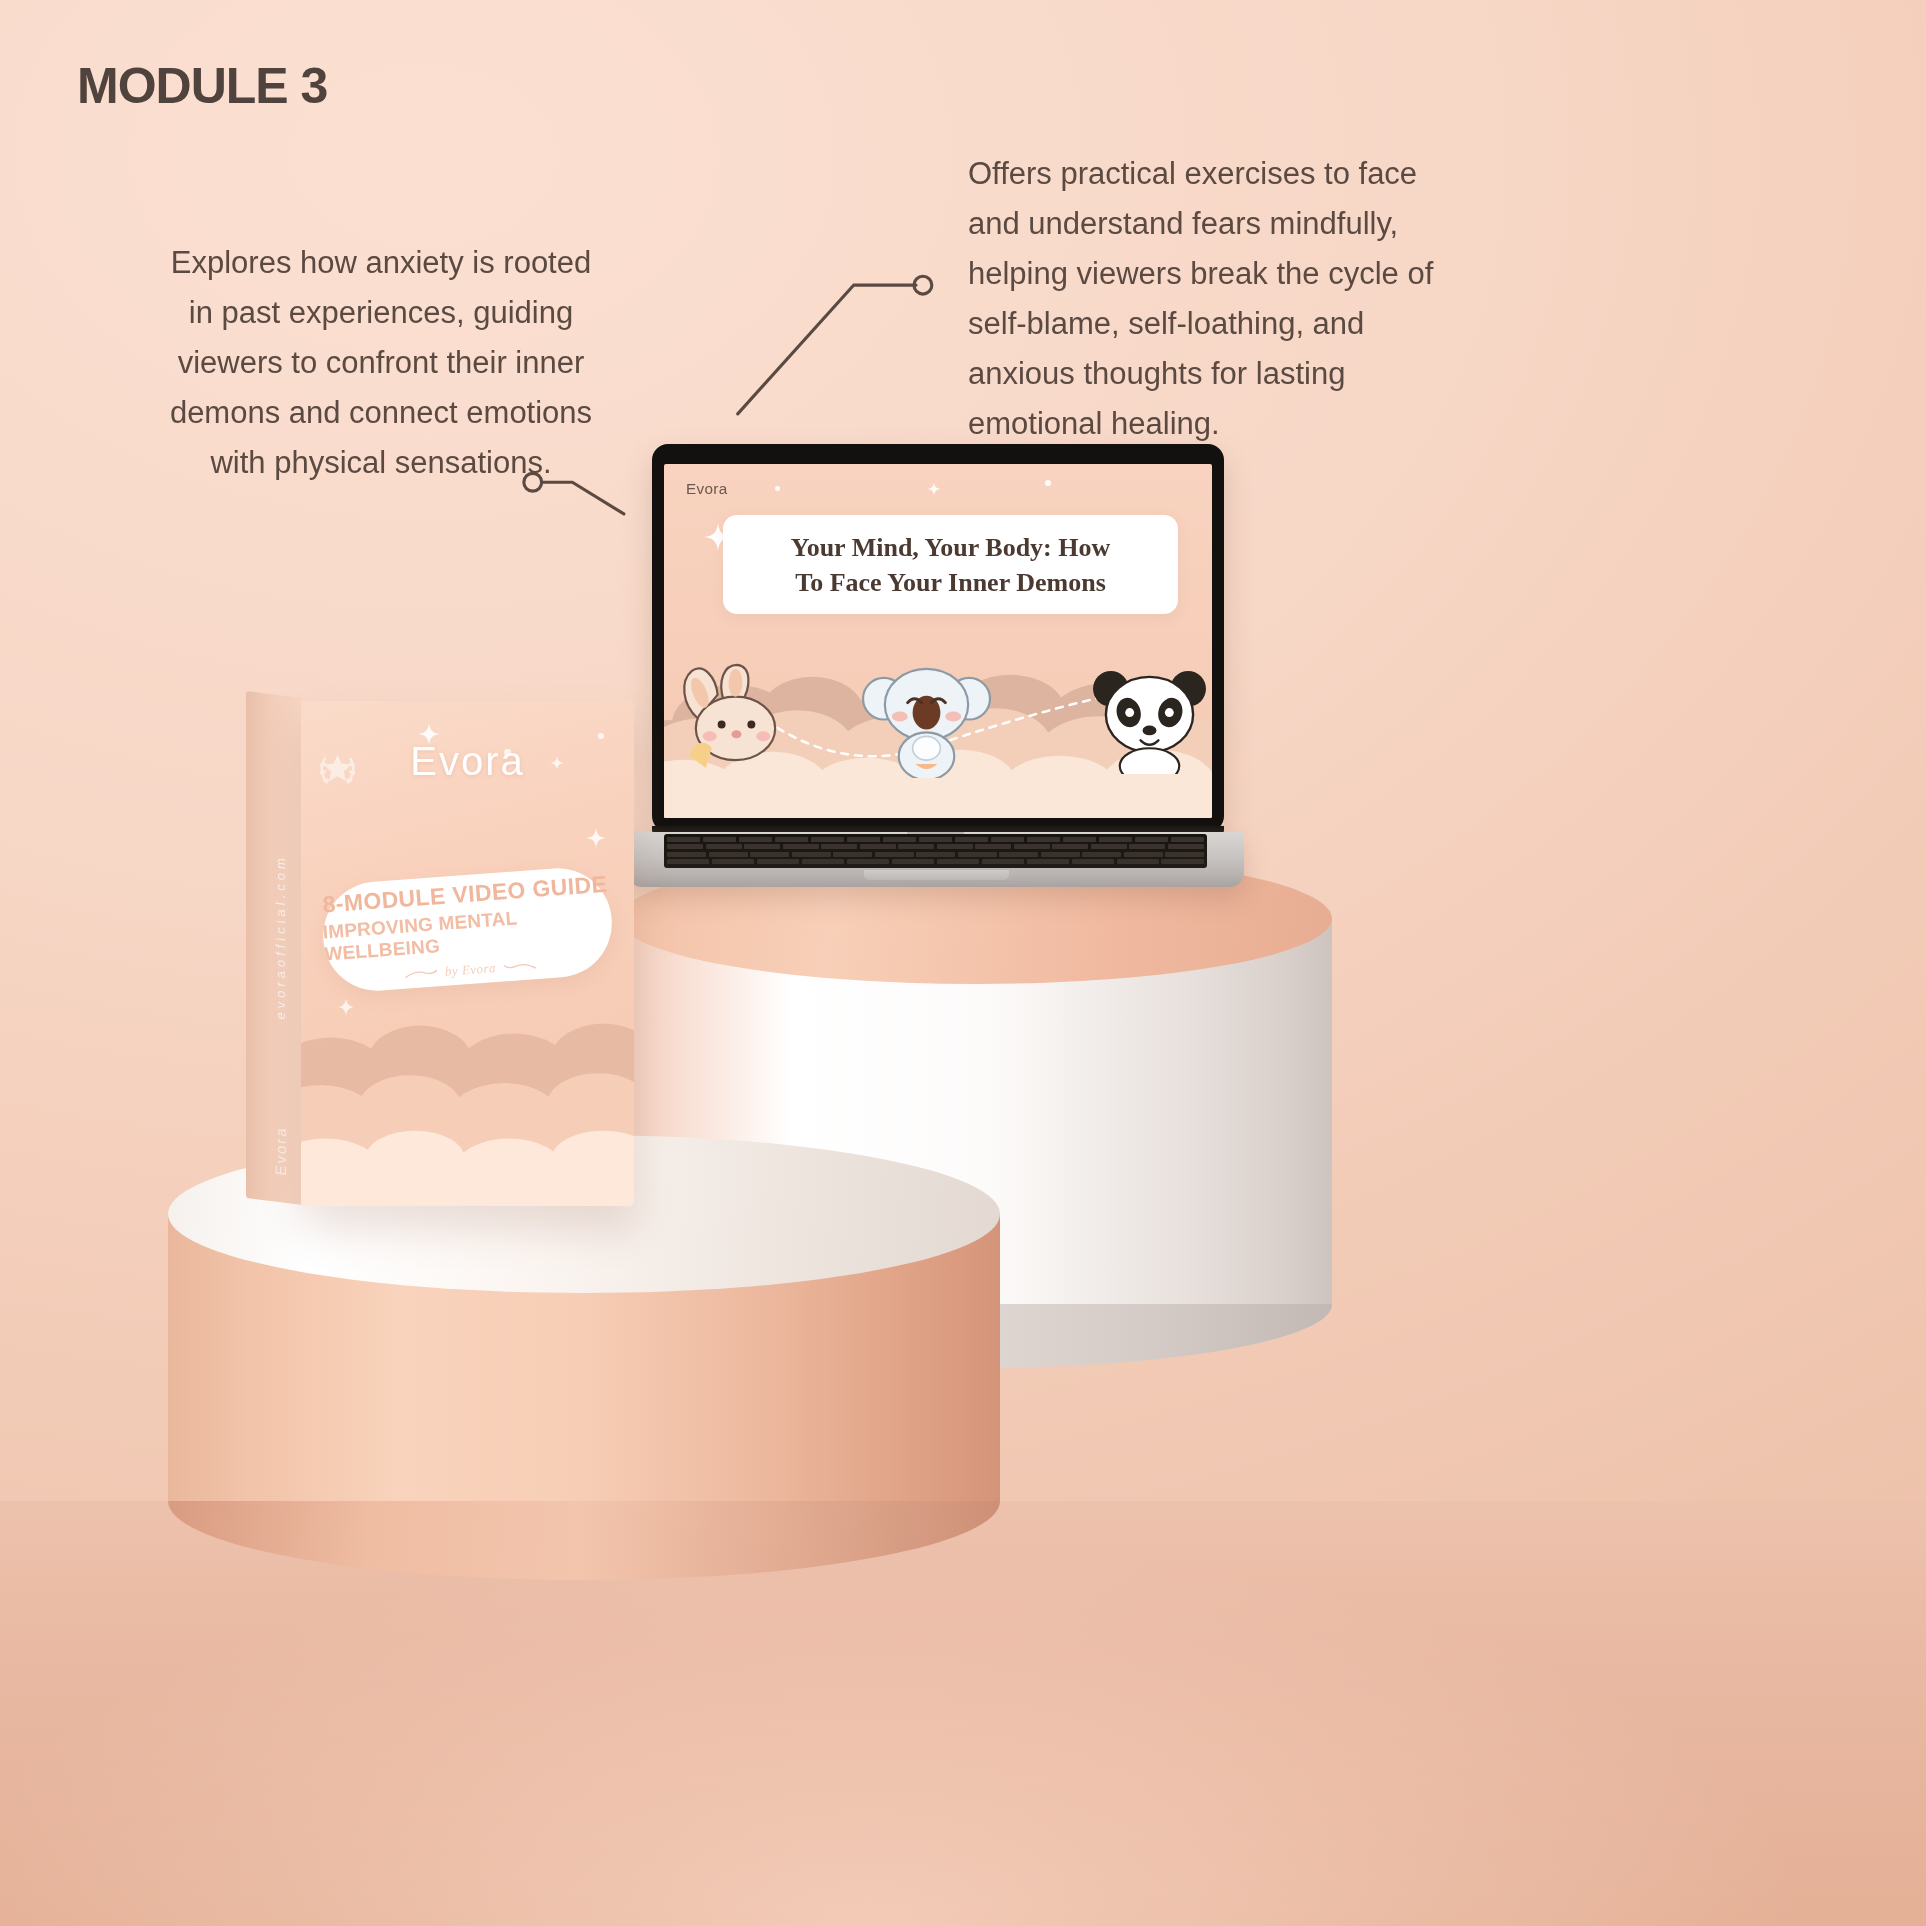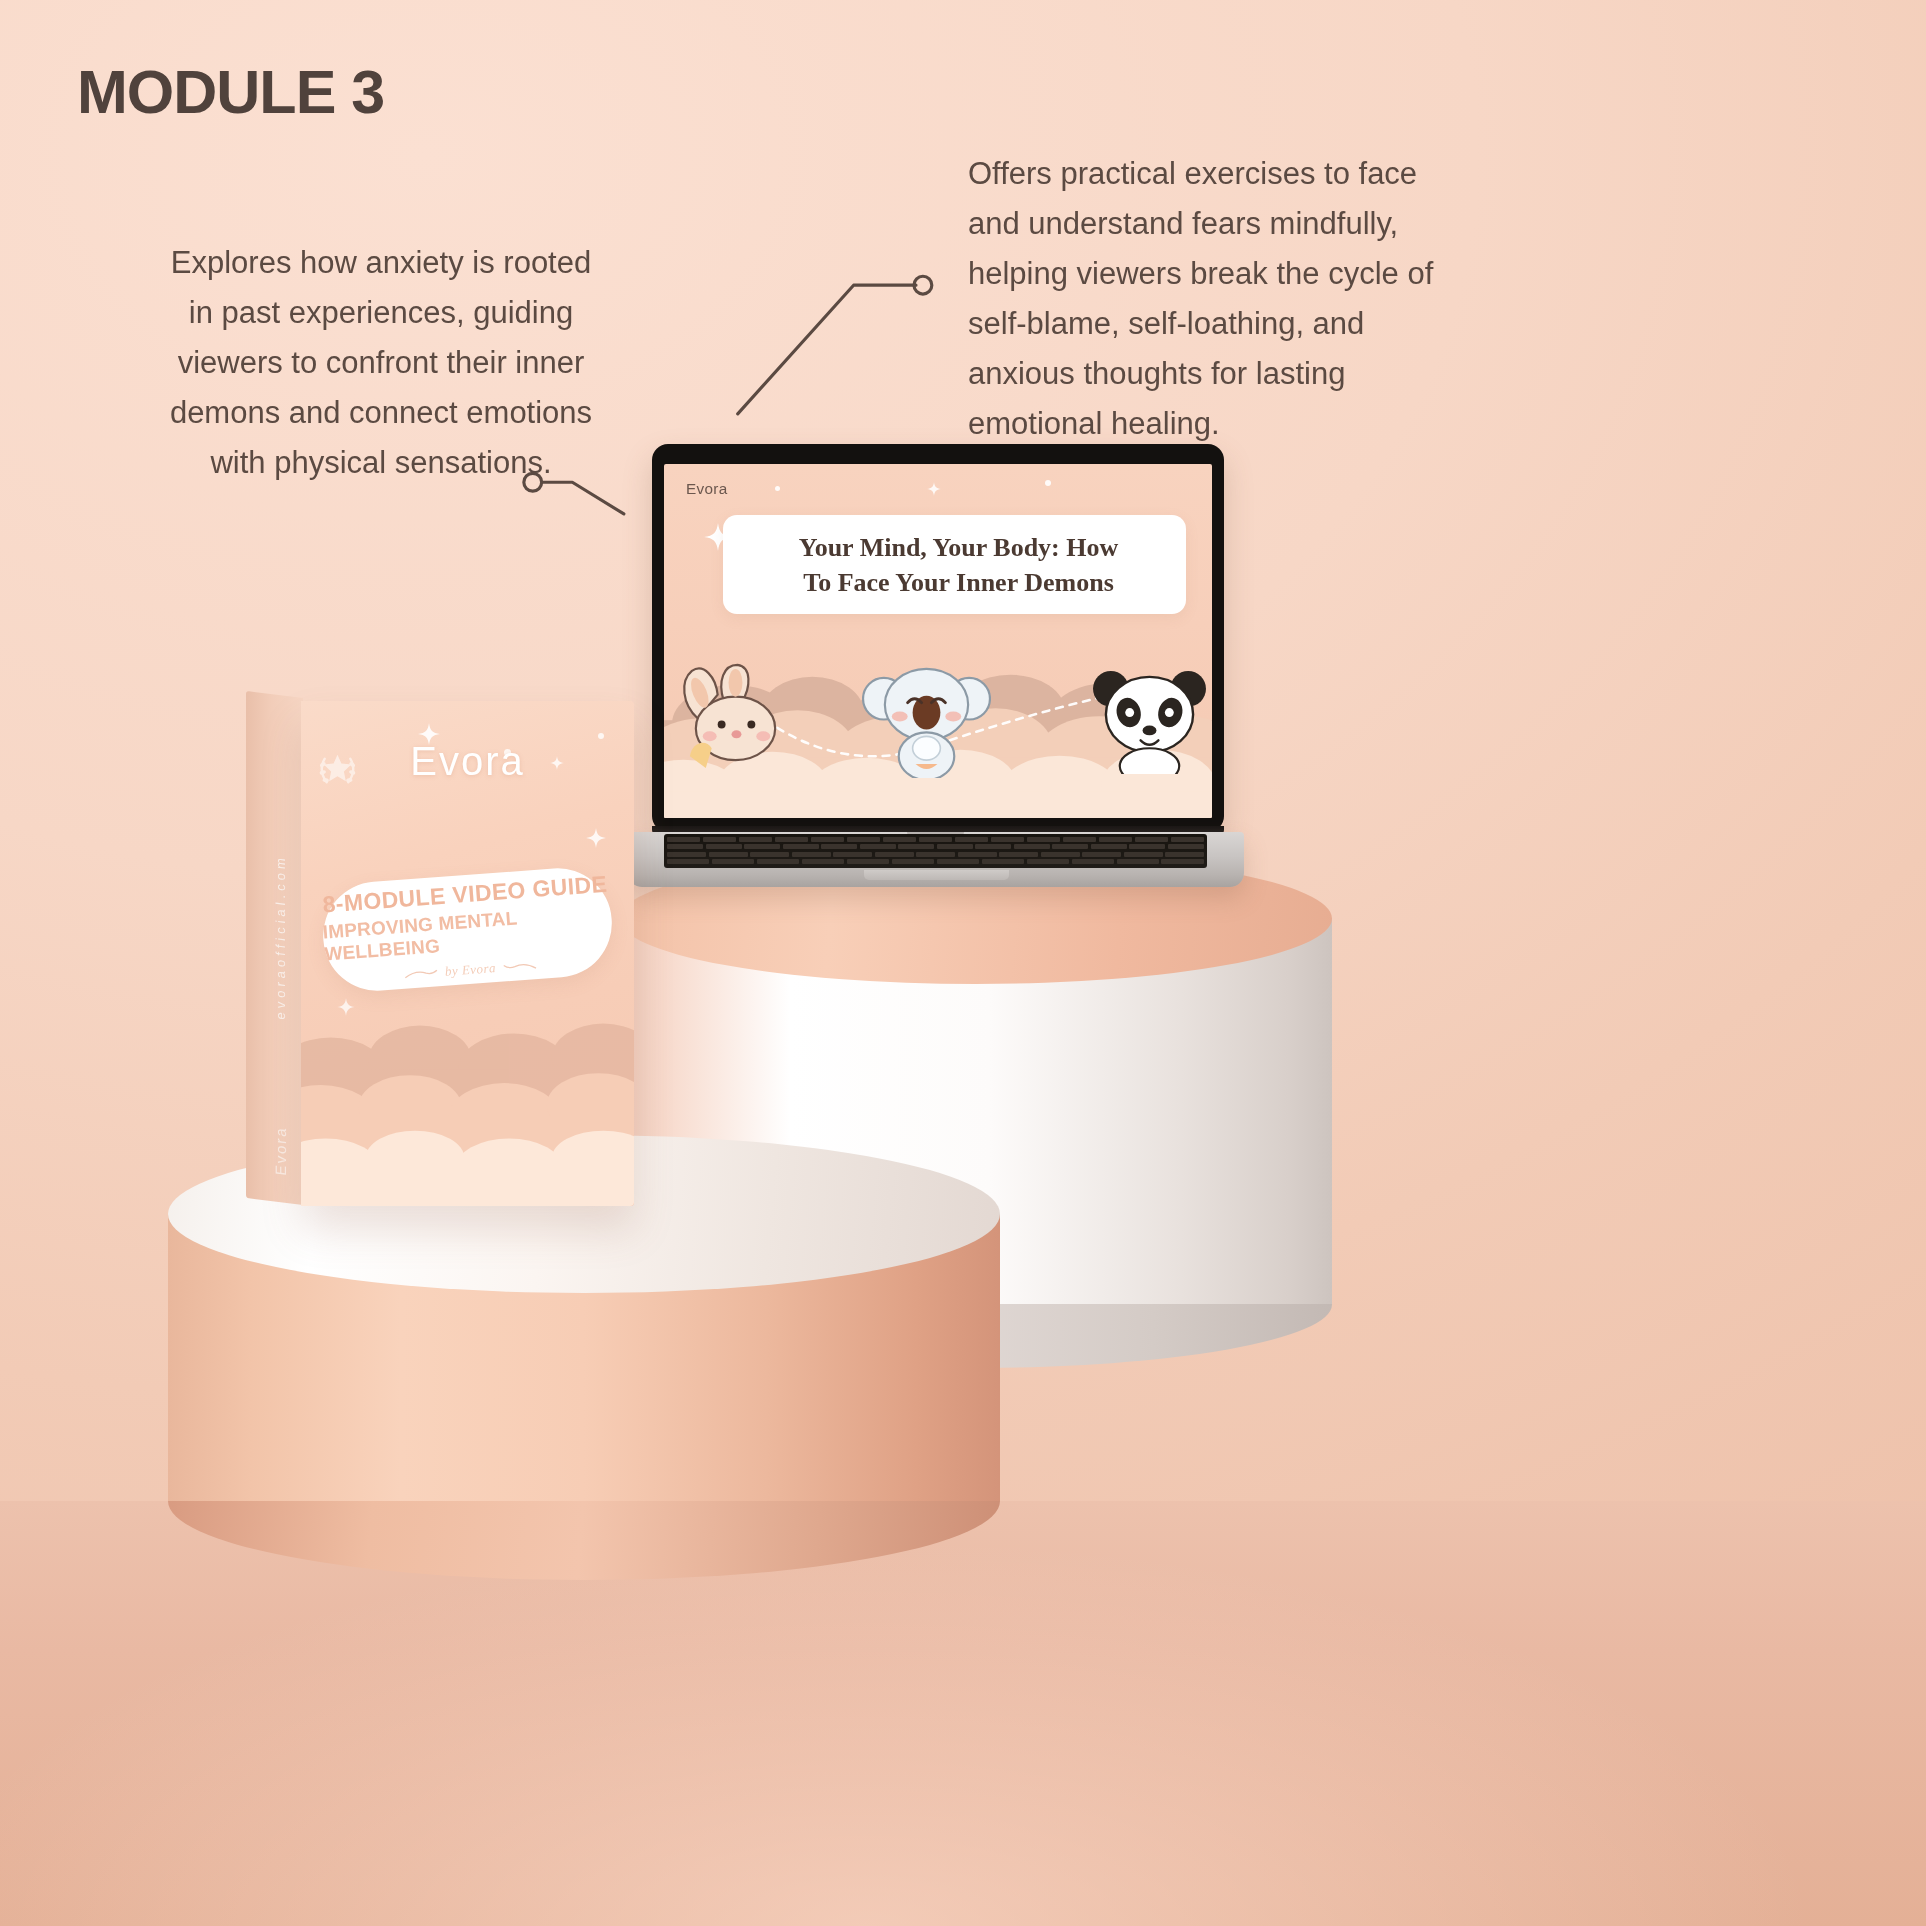--- a/index.html
+++ b/index.html
@@ -20,21 +20,21 @@
     background:linear-gradient(180deg,#edc2ad 0%, #e9b9a3 35%, #e4b096 100%);
   }
   .floor-glow{
     position:absolute;left:0;right:0;bottom:0;height:554px;
     background:radial-gradient(70% 100% at 45% 100%, rgba(255,225,210,.55) 0%, rgba(255,225,210,0) 70%);
   }
 
   
   .module-title{
     position:absolute;left:77px;top:57px;
-    font-size:61px;font-weight:bold;letter-spacing:-1px;
+    font-size:50px;font-weight:bold;letter-spacing:-1px;
     color:#50423c;
     font-family:"Liberation Sans", sans-serif;
   }
 
   
   .para{
     position:absolute;
     color:#5b4a42;
     font-size:31px;
     line-height:50px;
@@ -157,21 +157,20 @@
   }
   .screen-brand{
     position:absolute;left:22px;top:16px;color:#6b574e;font-size:15.3px;
     font-family:"Liberation Sans", sans-serif;letter-spacing:0.3px;
   }
   .screen-card{
     position:absolute;left:59px;top:51px;width:455px;height:99px;
     background:#ffffff;border-radius:14px;
     display:flex;flex-direction:column;align-items:center;justify-content:center;
     box-shadow:0 4px 14px rgba(170,115,90,.10);
-    padding-left:8px;
   }
   .screen-card .t{
     color:#4b3a32;font-weight:bold;font-size:26px;line-height:35px;text-align:center;
     font-family:"Liberation Serif", serif;white-space:pre-line;
   }
   .laptop-hinge{
     position:absolute;left:8px;top:382px;width:572px;height:10px;
     background:linear-gradient(180deg,#1a1715,#2a2523);border-radius:0 0 6px 6px;
   }
   .laptop-base{

